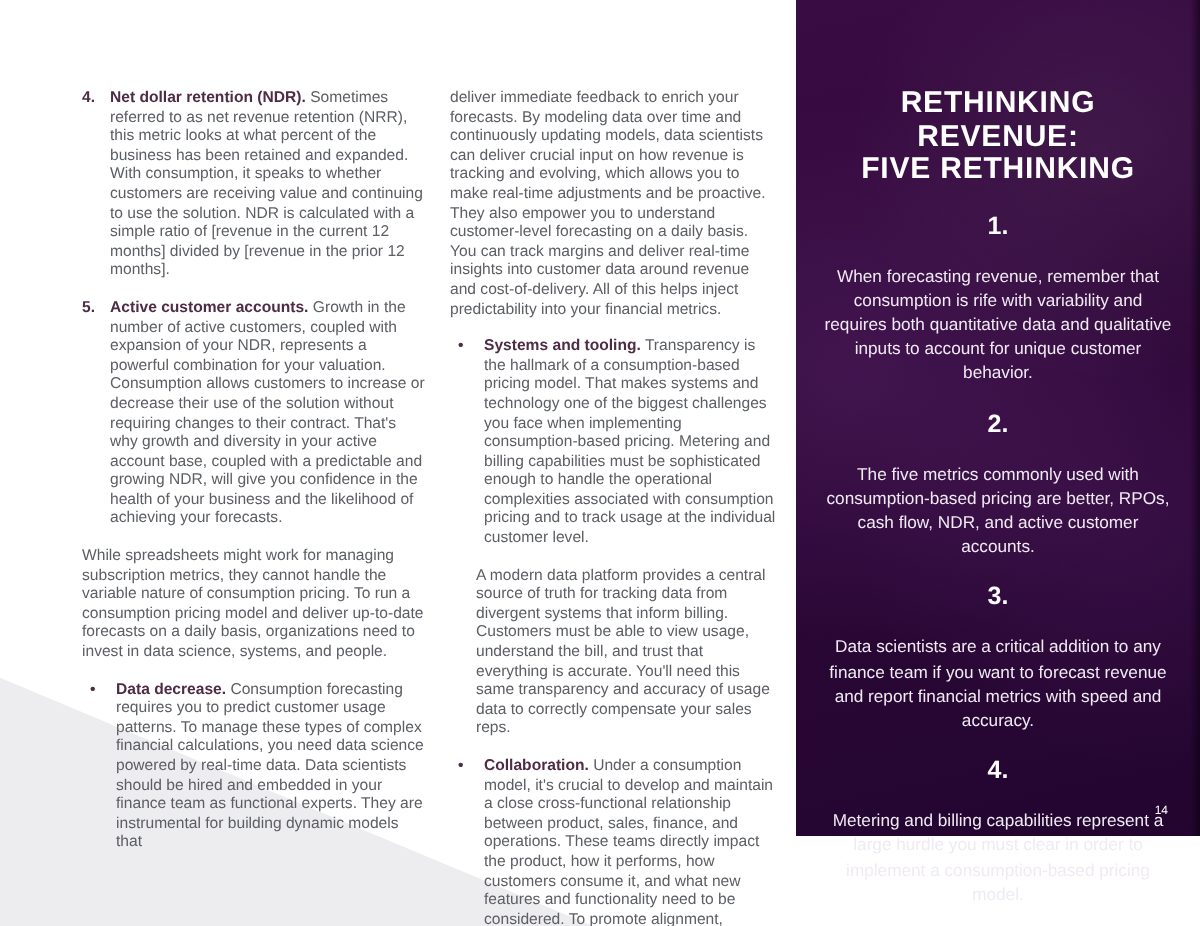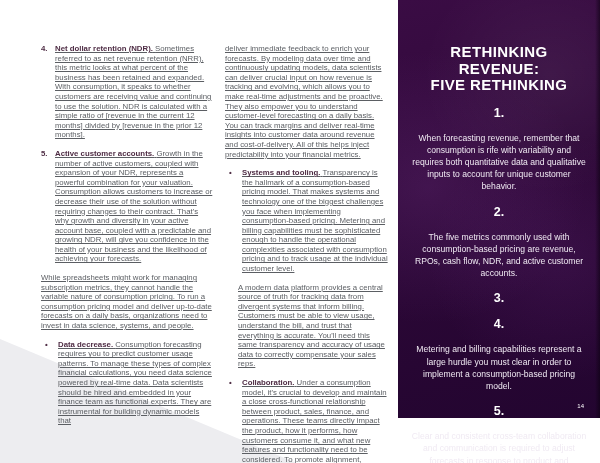--- a/index.html
+++ b/index.html
@@ -11,21 +11,21 @@
   
   .corner-tri {
     position:absolute; left:0; top:0; width:398px; height:463px;
     background:#ededf0;
     clip-path:polygon(0% 73.2%, 74.5% 100%, 0% 100%);
   }
   
   .col { position:absolute; top:44px; font-size:7.8px; line-height:9.6px; color:#5b5e63; }
   .col1 { left:41px;  width:173px; }
   .col2 { left:225px; width:164px; }
-  .col p { margin:0 0 9px 0;text-decoration:underline; }
+  .col p { margin:0 0 9px 0; }
   .lead { color:#4e2c44; font-weight:bold; }
   .num-item, .bullet-item { display:flex; margin-bottom:9px; }
   .num-item .num { width:14px; flex:none; font-weight:bold; color:#4e2c44; }
   .bullet-item .dot { width:13px; flex:none; padding-left:4px; font-weight:bold; color:#4e2c44; }
   .num-item p, .bullet-item p { margin:0; }
   .indent { margin-left:13px !important; }
   
   .panel {
     position:absolute; left:398px; top:0; width:202px; height:418px;
     color:#ffffff; text-align:center; box-sizing:border-box;
@@ -90,24 +90,25 @@
     <h2 class="panel-title">
       <span>RETHINKING REVENUE:</span><br>
       <span>FIVE RETHINKING</span>
     </h2>
     <div class="takeaway">
       <div class="tk-num">1.</div>
       <div class="tk-text">When forecasting revenue, remember that consumption is rife with variability and requires both quantitative data and qualitative inputs to account for unique customer behavior.</div>
     </div>
     <div class="takeaway">
       <div class="tk-num">2.</div>
-      <div class="tk-text">The five metrics commonly used with consumption-based pricing are revenue, RPOs, cash flow, NDR, and active customer accounts.</div>
+      <div class="tk-text">The five metrics commonly used with consumption-based pricing are better, RPOs, cash flow, NDR, and active customer accounts.</div>
     </div>
     <div class="takeaway">
       <div class="tk-num">3.</div>
+      <div class="tk-text">Data scientists are a critical addition to any finance team if you want to forecast revenue and report financial metrics with speed and accuracy.</div>
     </div>
     <div class="takeaway">
       <div class="tk-num">4.</div>
       <div class="tk-text">Metering and billing capabilities represent a large hurdle you must clear in order to implement a consumption-based pricing model.</div>
     </div>
     <div class="takeaway">
       <div class="tk-num">5.</div>
       <div class="tk-text">Clear and consistent cross-team collaboration and communication is required to adjust forecasts in response to product and performance improvements.</div>
     </div>
     <div class="page-num">14</div>

